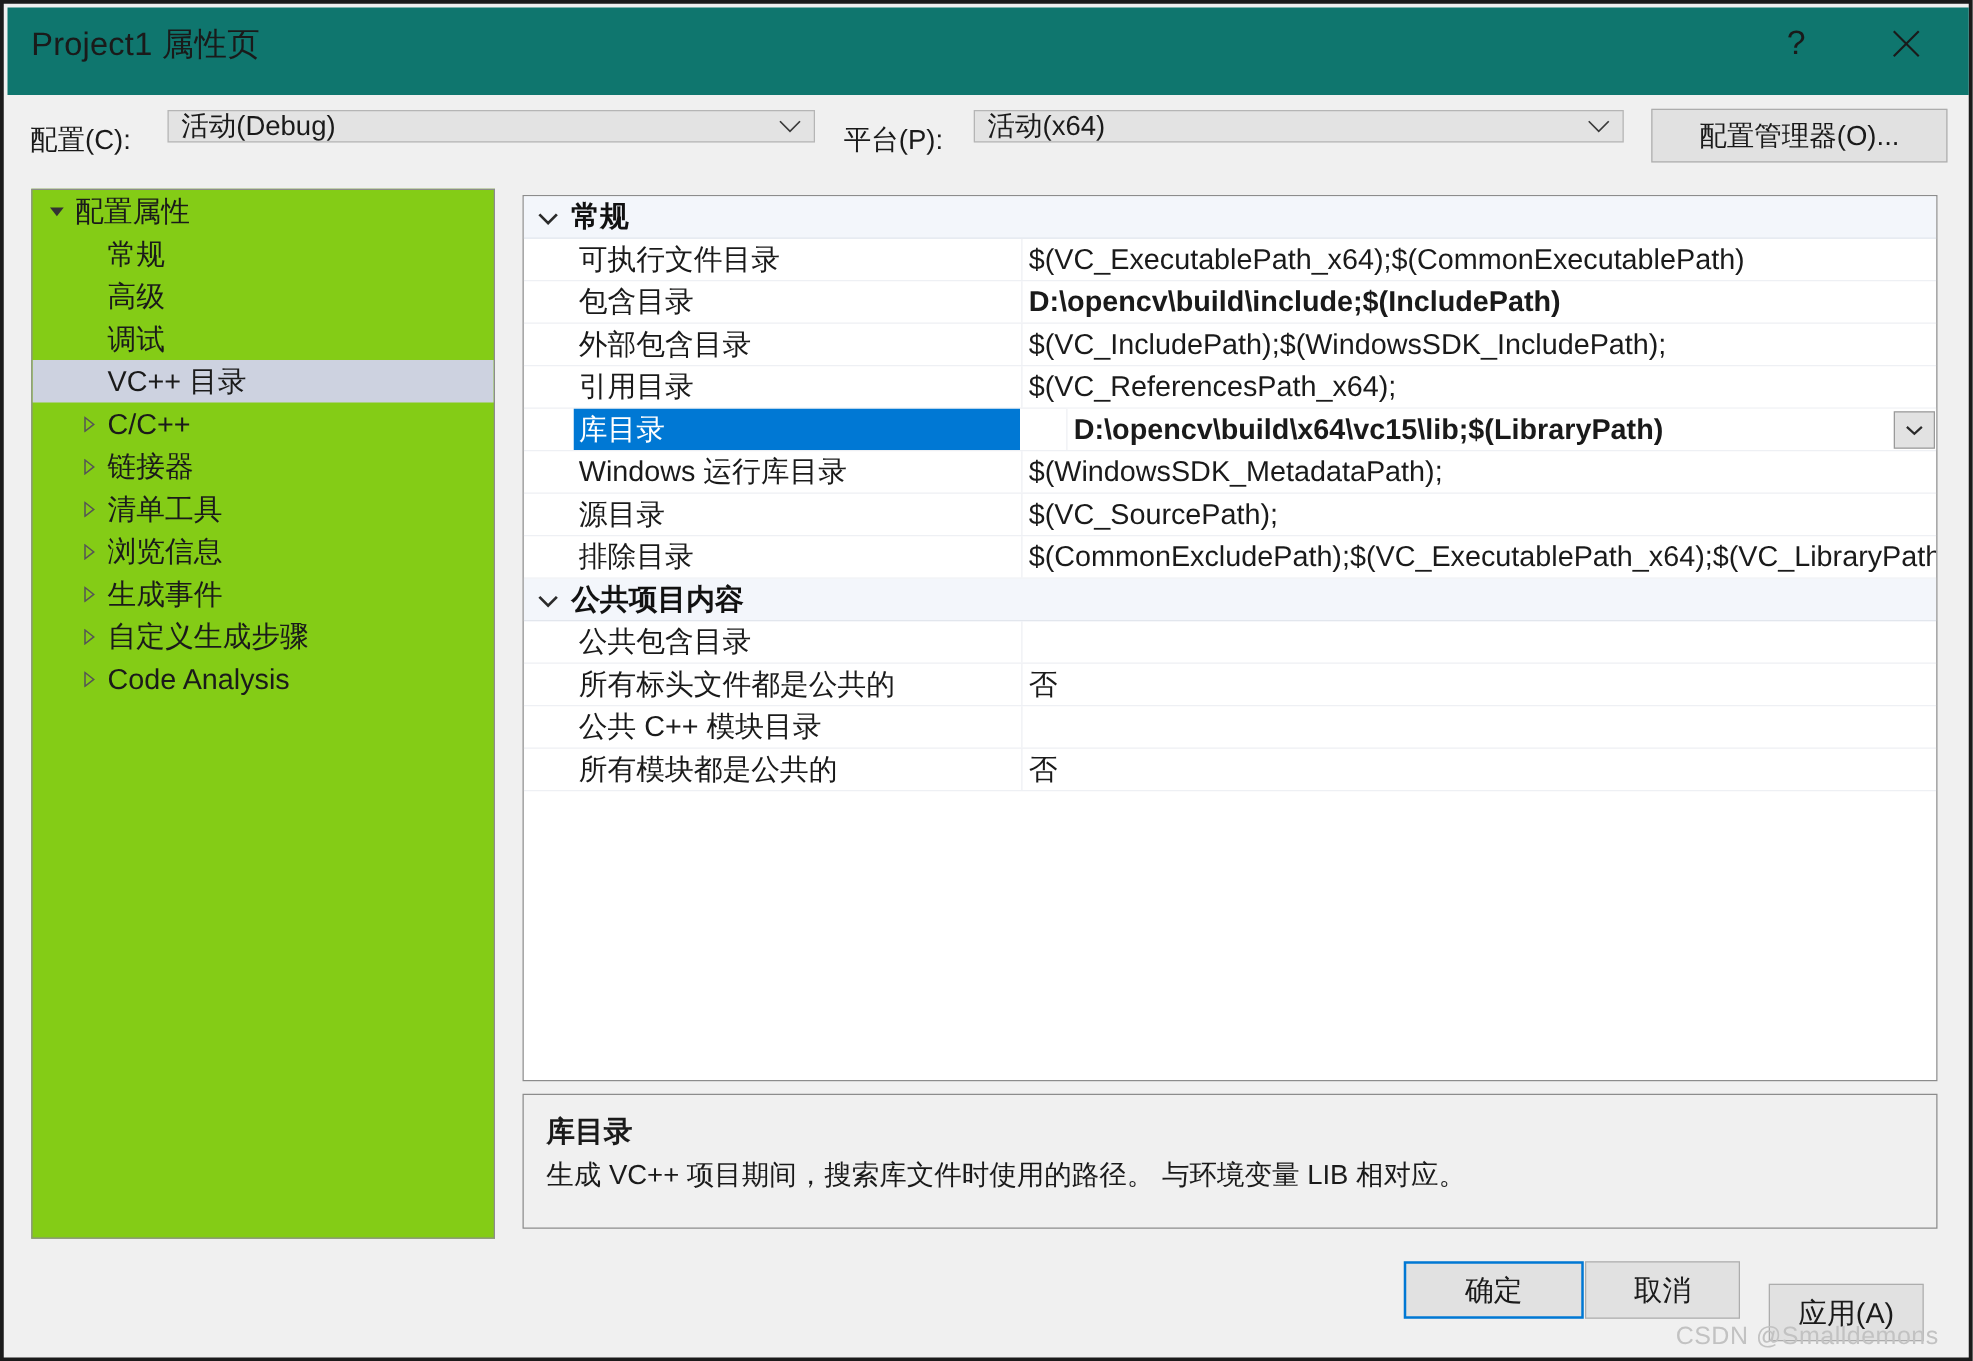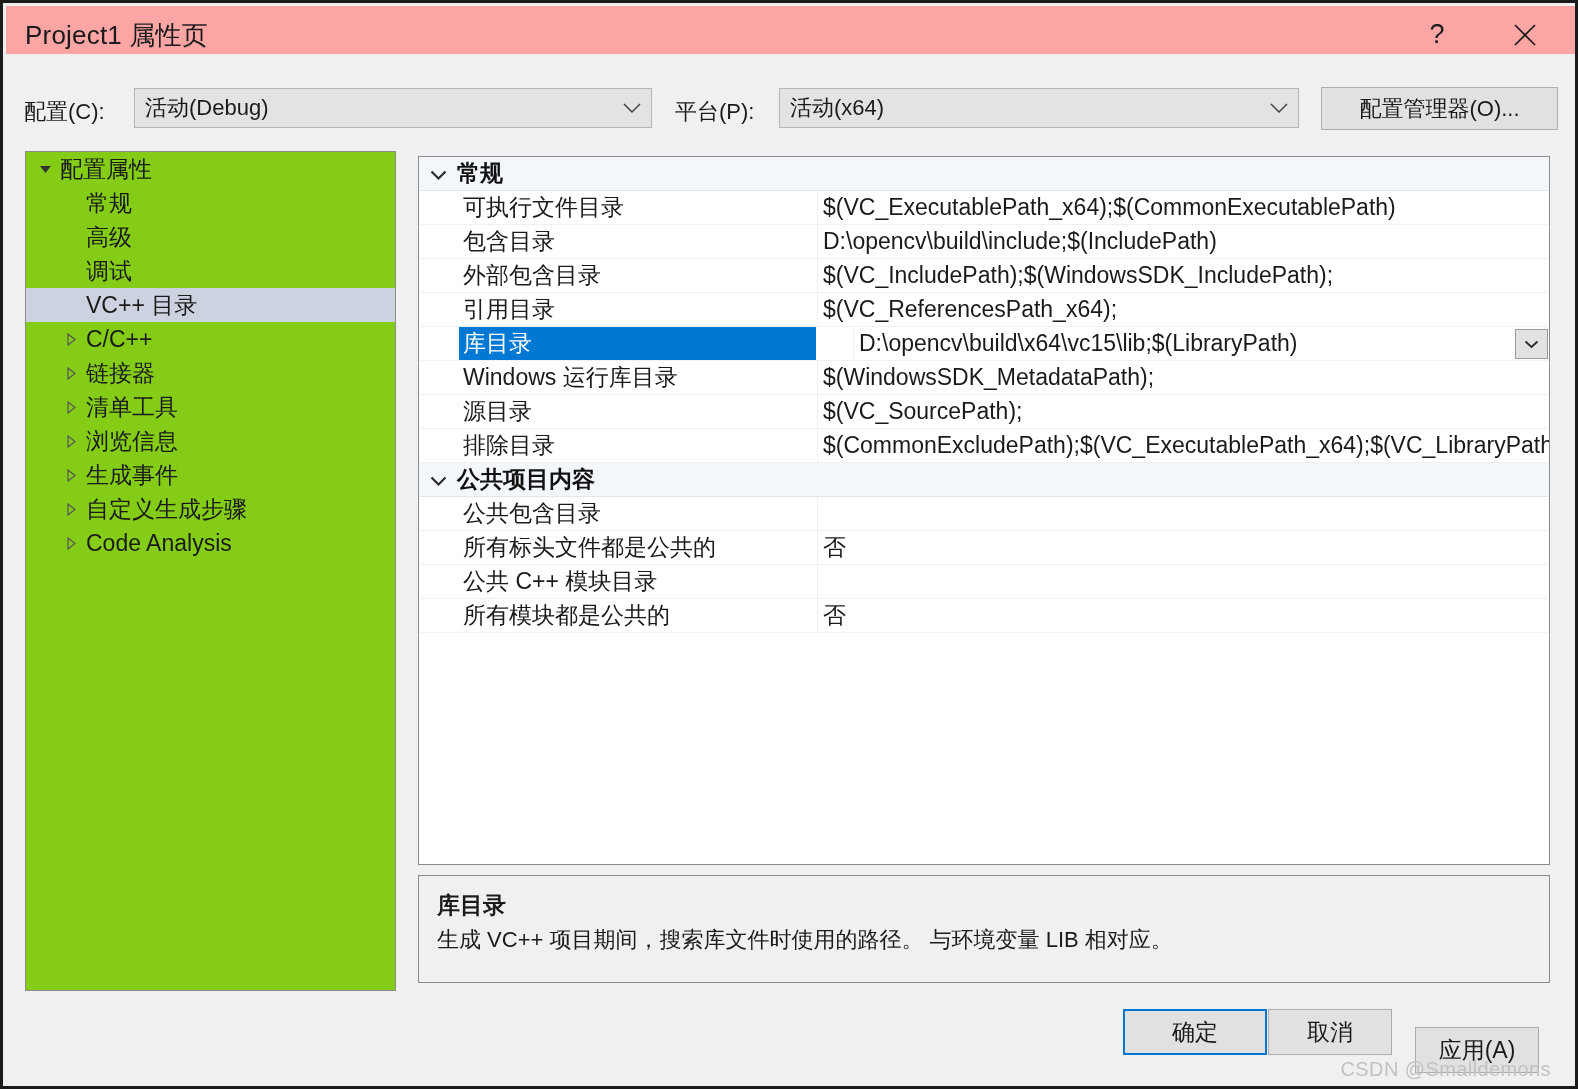--- a/index.html
+++ b/index.html
@@ -20,22 +20,22 @@
     box-sizing: border-box;
     border: 3px solid #1b1b1b;
     overflow: hidden;
   }
 
   
   #titlebar {
     position: absolute;
     left: 3px; top: 3px;
     width: 1572px;
-    height: 48px;
-    background: #fca5a5;
+    height: 70px;
+    background: #0f766e;
     box-sizing: border-box;
   }
   #title-text {
     position: absolute;
     left: 19px;
     top: 12px;
     font-size: 26px;
     color: #1a1a1a;
     letter-spacing: 0.2px;
     white-space: nowrap;
@@ -62,21 +62,21 @@
     position: absolute;
     font-size: 22px;
     color: #1a1a1a;
     white-space: nowrap;
   }
   .combo {
     position: absolute;
     background: #e3e3e3;
     border: 1px solid #b5b5b5;
     box-sizing: border-box;
-    height: 40px;
+    height: 26px;
     display: flex;
     align-items: center;
   }
   .combo .combo-value {
     font-size: 22px;
     color: #1a1a1a;
     padding-left: 10px;
     flex: 1;
     white-space: nowrap;
     overflow: hidden;
@@ -205,21 +205,21 @@
     display: flex;
     align-items: center;
     font-size: 23px;
     color: #1a1a1a;
     white-space: nowrap;
     overflow: hidden;
     padding-left: 5px;
     box-sizing: border-box;
     border-left: 1px solid #eef0f4;
   }
-  .grid-row .prop-value.bold { font-weight: normal; }
+  .grid-row .prop-value.bold { font-weight: bold; }
   .grid-row.selected .prop-name {
     background: #0078d4;
     color: #ffffff;
   }
   .grid-row.selected .prop-value {
     background: #ffffff;
     margin-left: 36px;
   }
   .value-dropdown {
     position: absolute;

